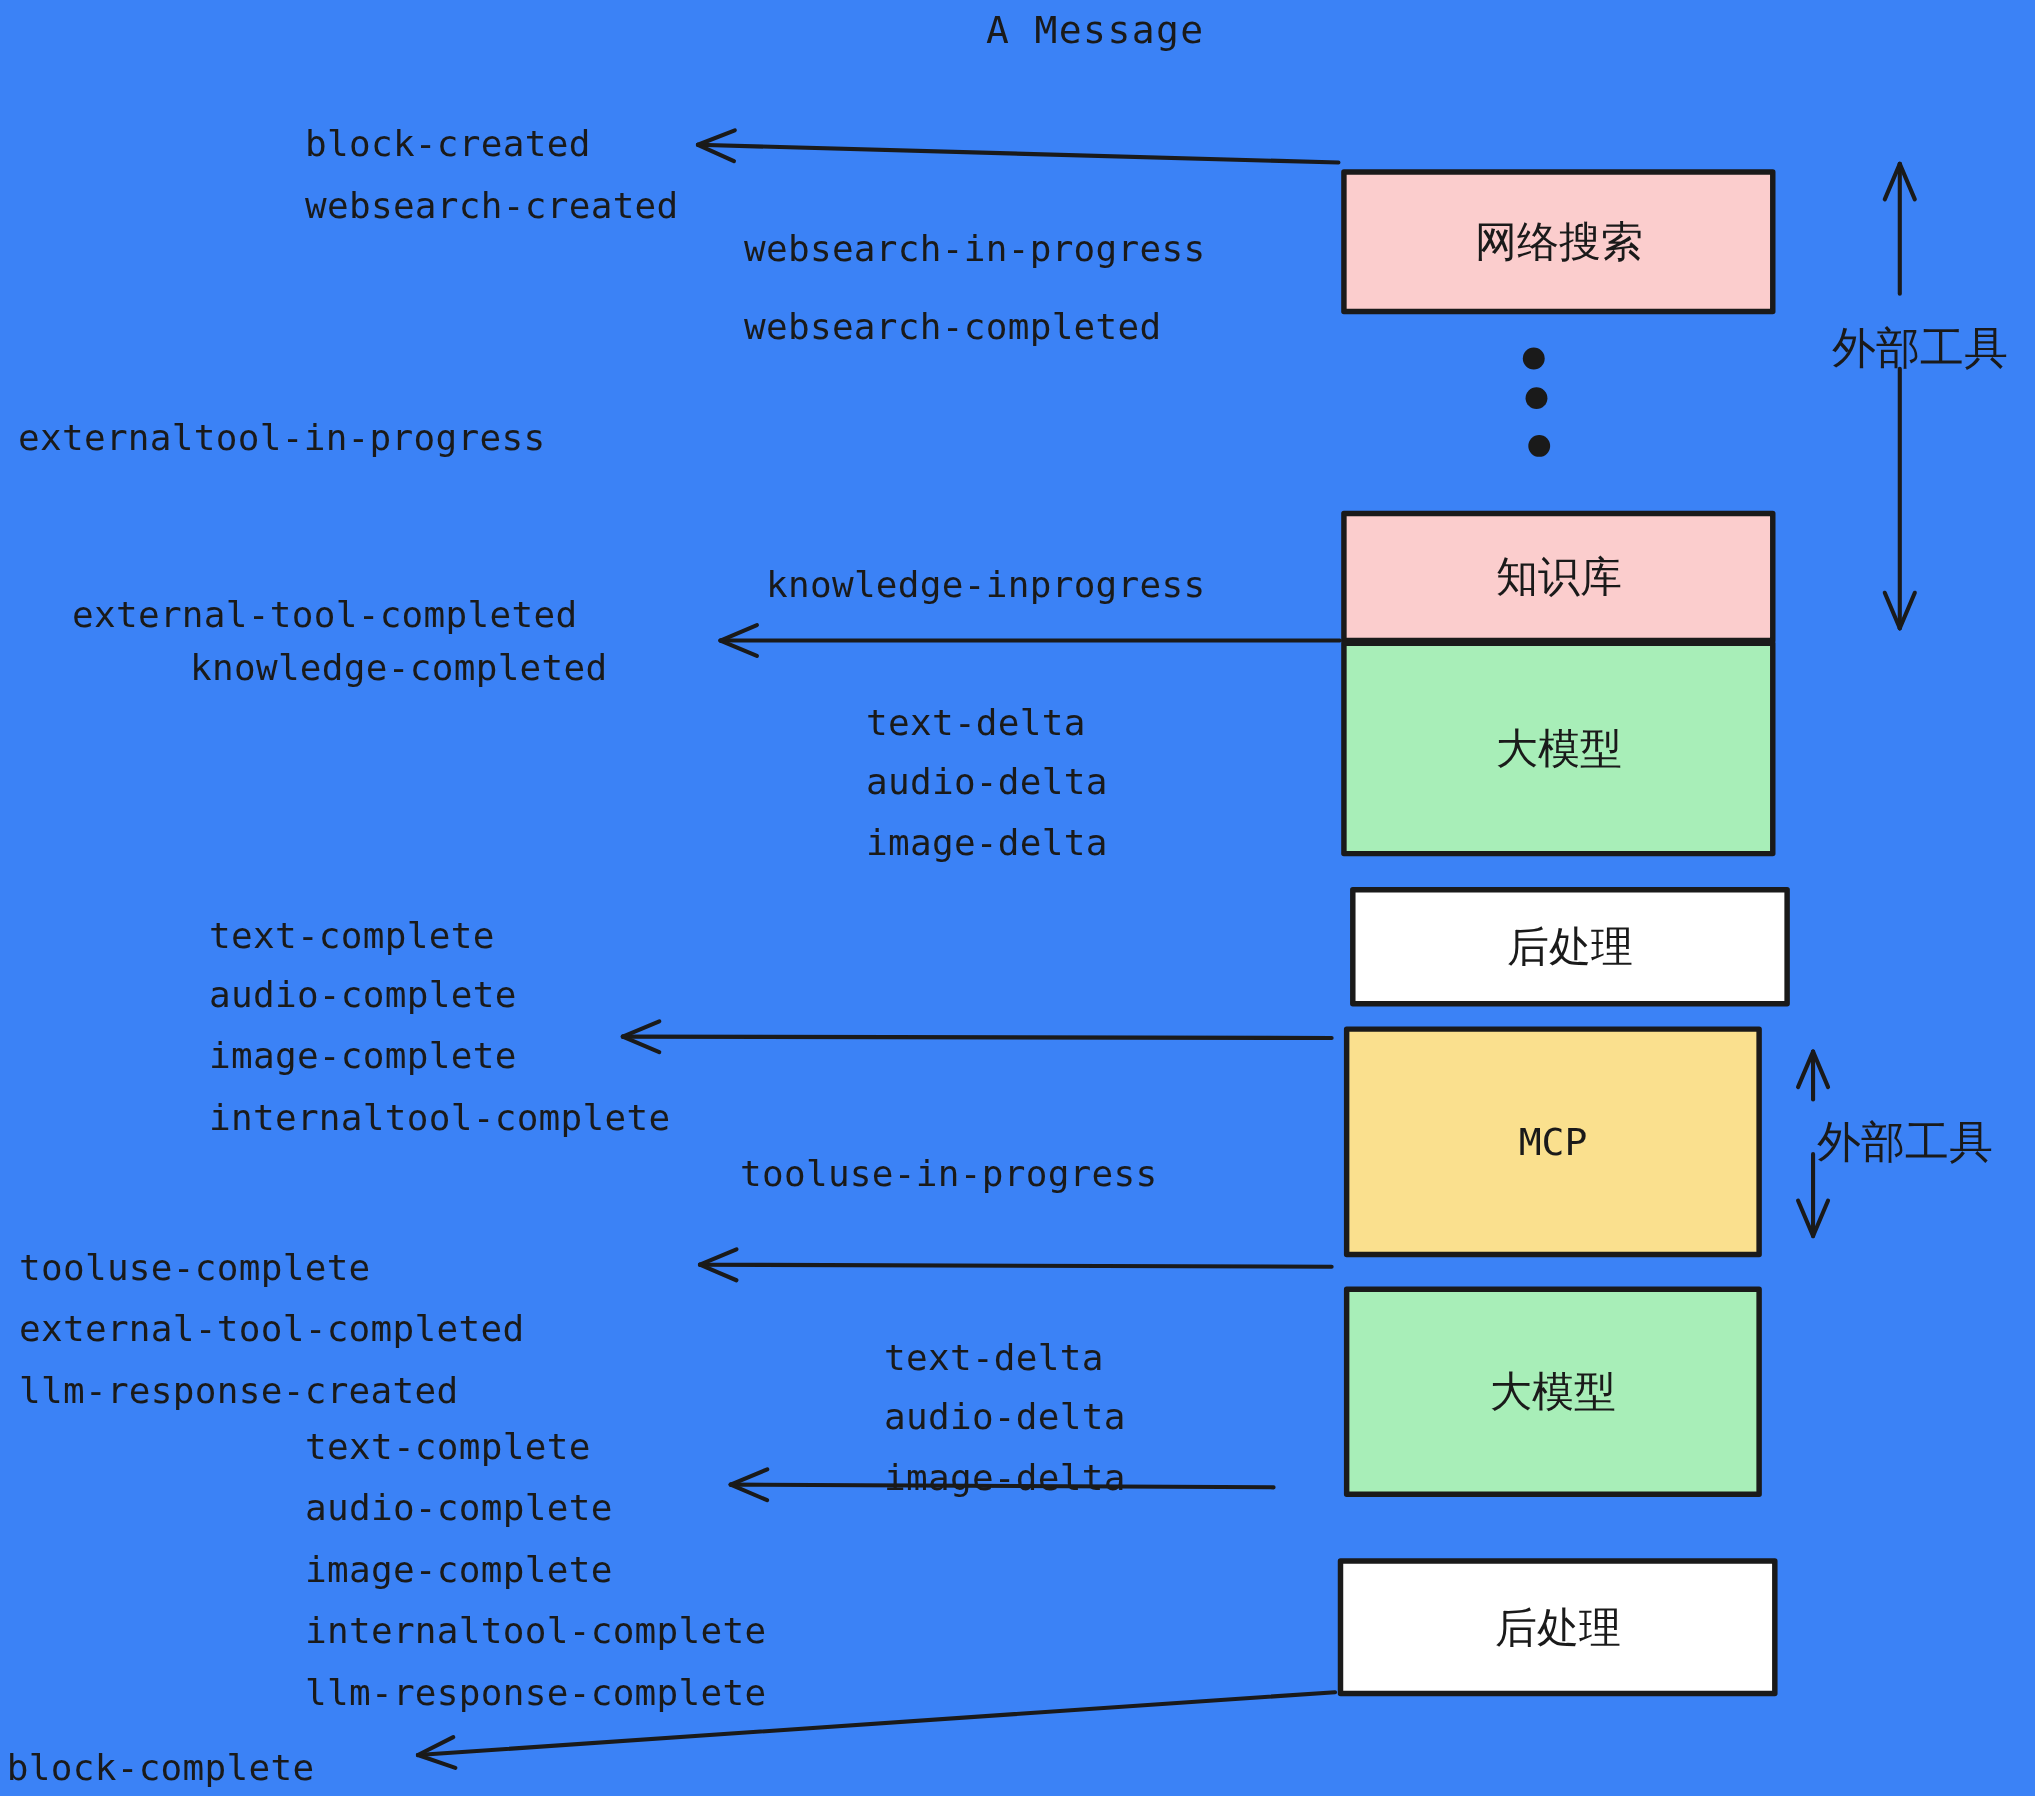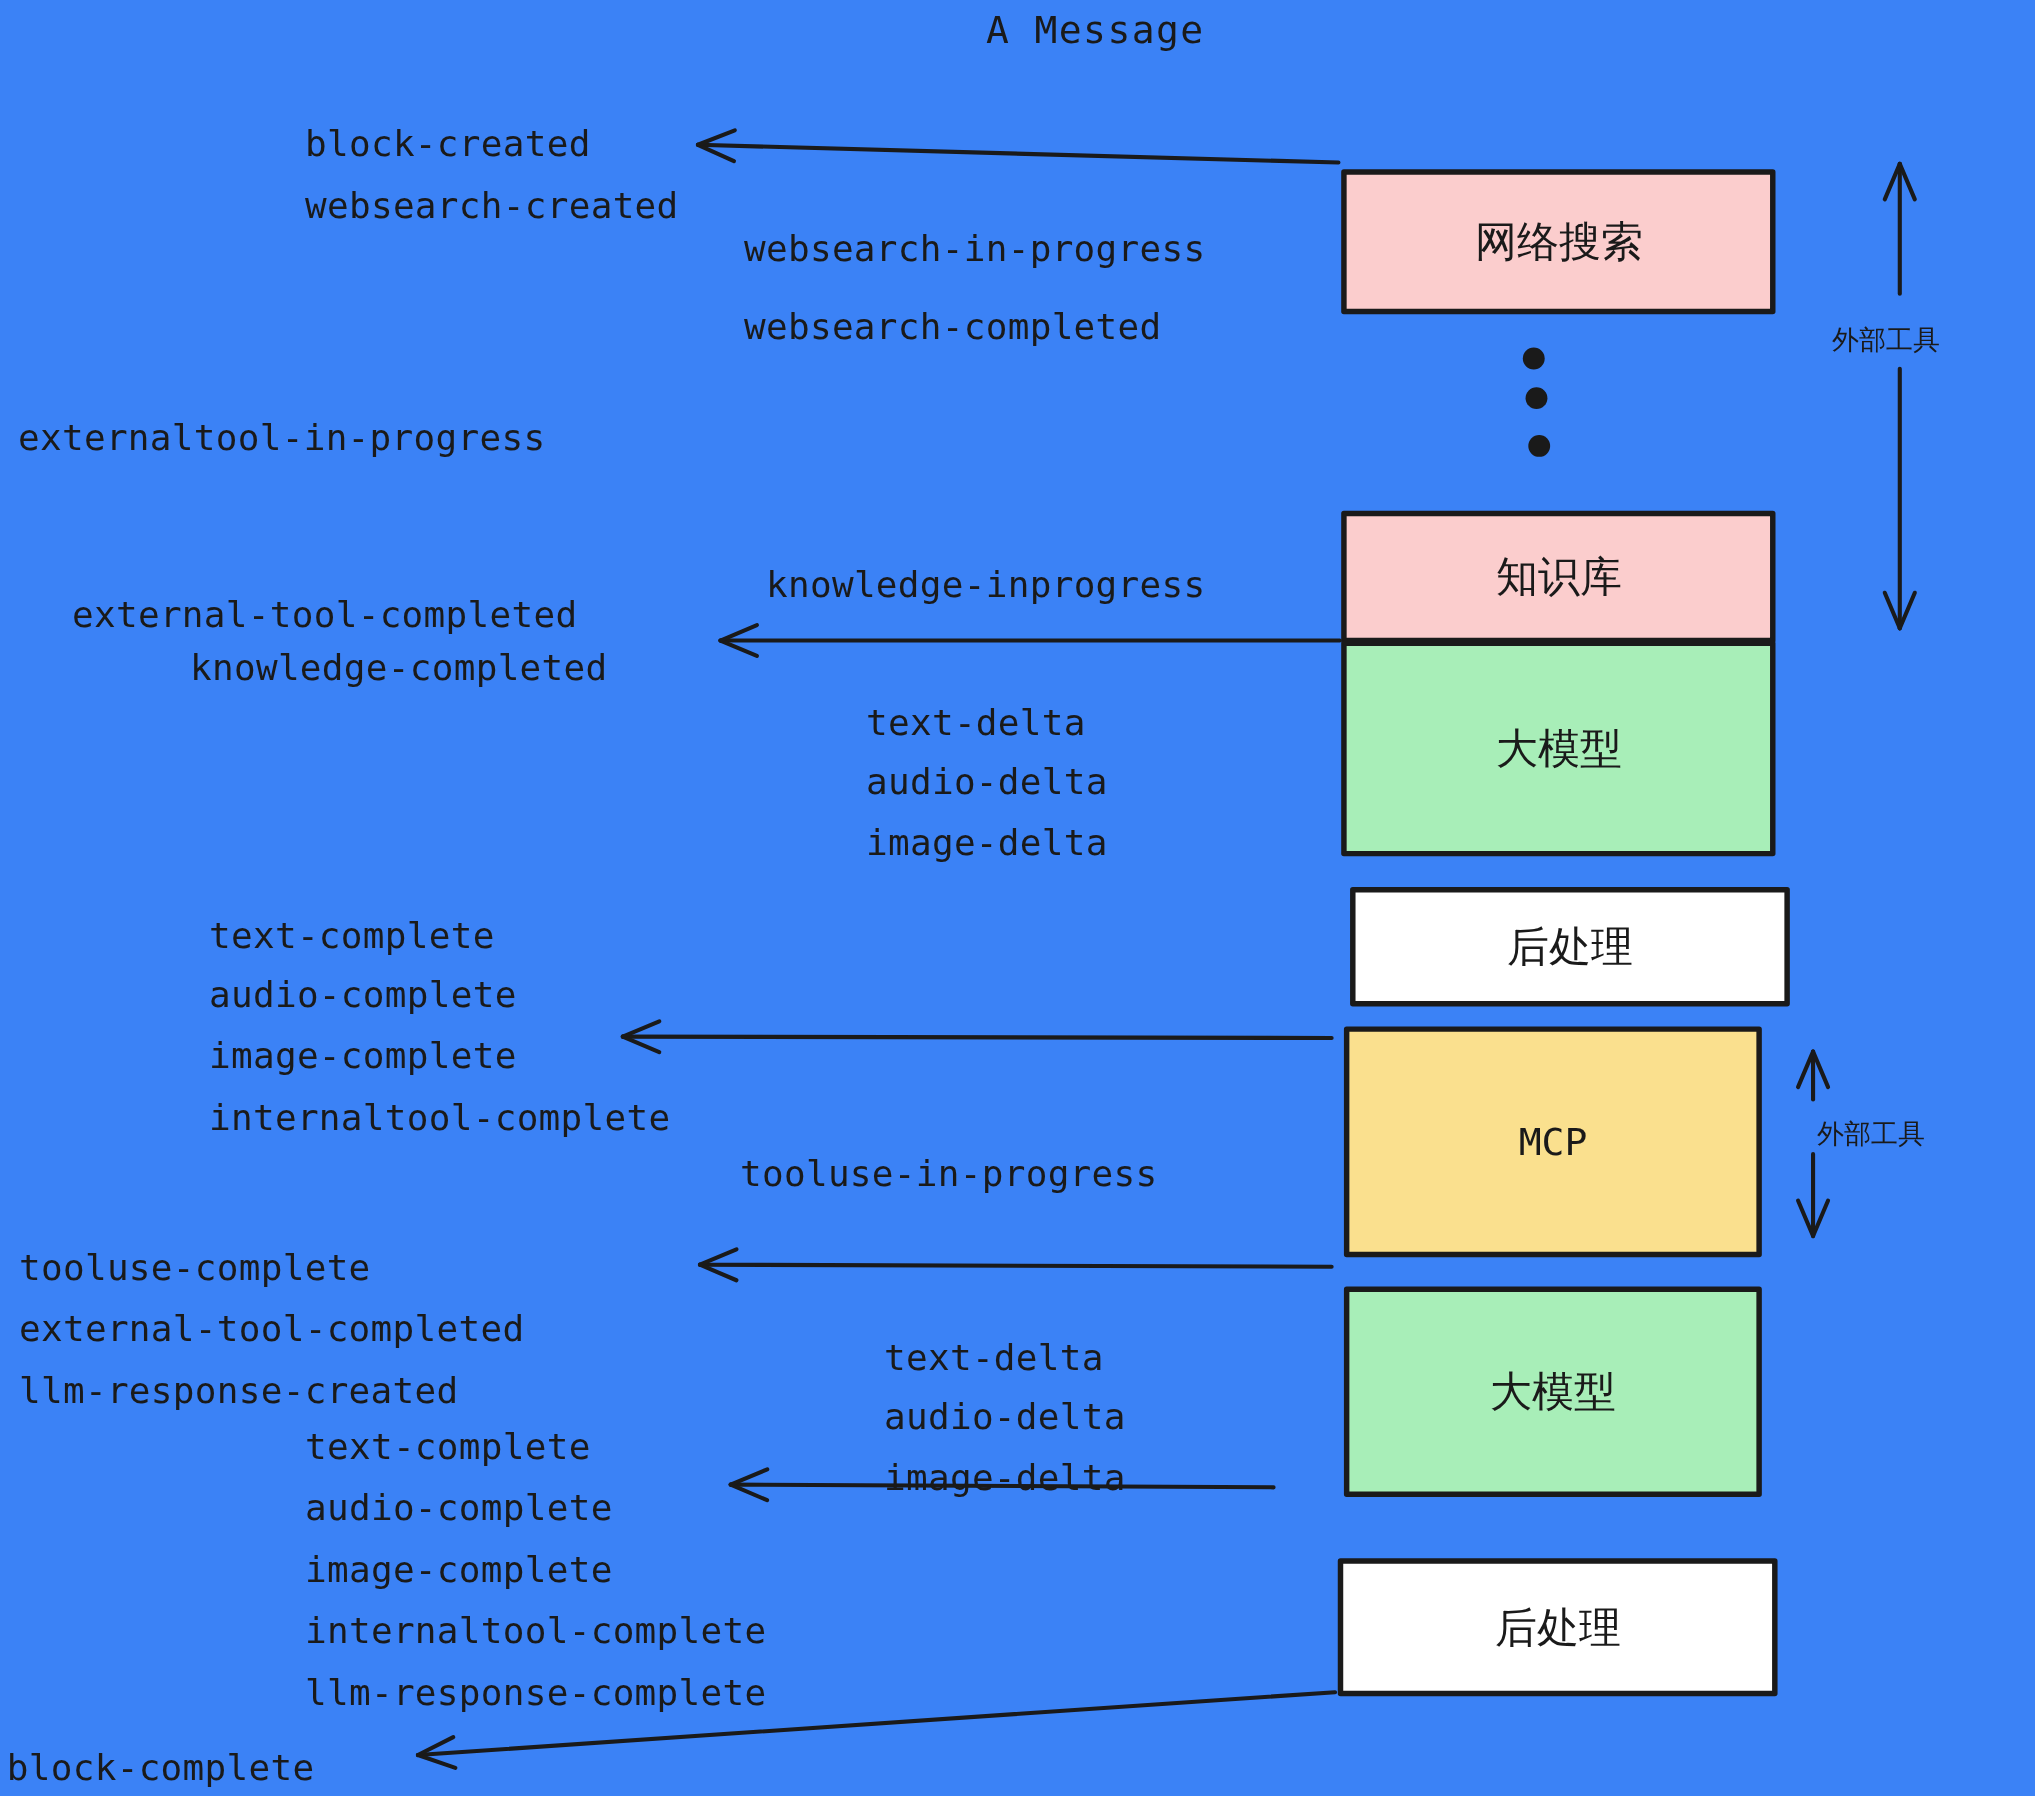--- a/index.html
+++ b/index.html
@@ -51,21 +51,21 @@
     transform: translate(-50%, -50%);
     pointer-events: none;
   }
   .boxlabel.mono {
     font-family: "DejaVu Sans Mono", "Liberation Mono", monospace;
     font-size: 38px;
   }
   .sidelabel {
     position: absolute;
     font-family: "DejaVu Sans", "Liberation Sans", sans-serif;
-    font-size: 27px;
+    font-size: 44px;
     color: #1a1a1a;
     white-space: nowrap;
     line-height: 1;
   }
 </style>
 </head>
 <body>
 
 <div id="stage">
 

